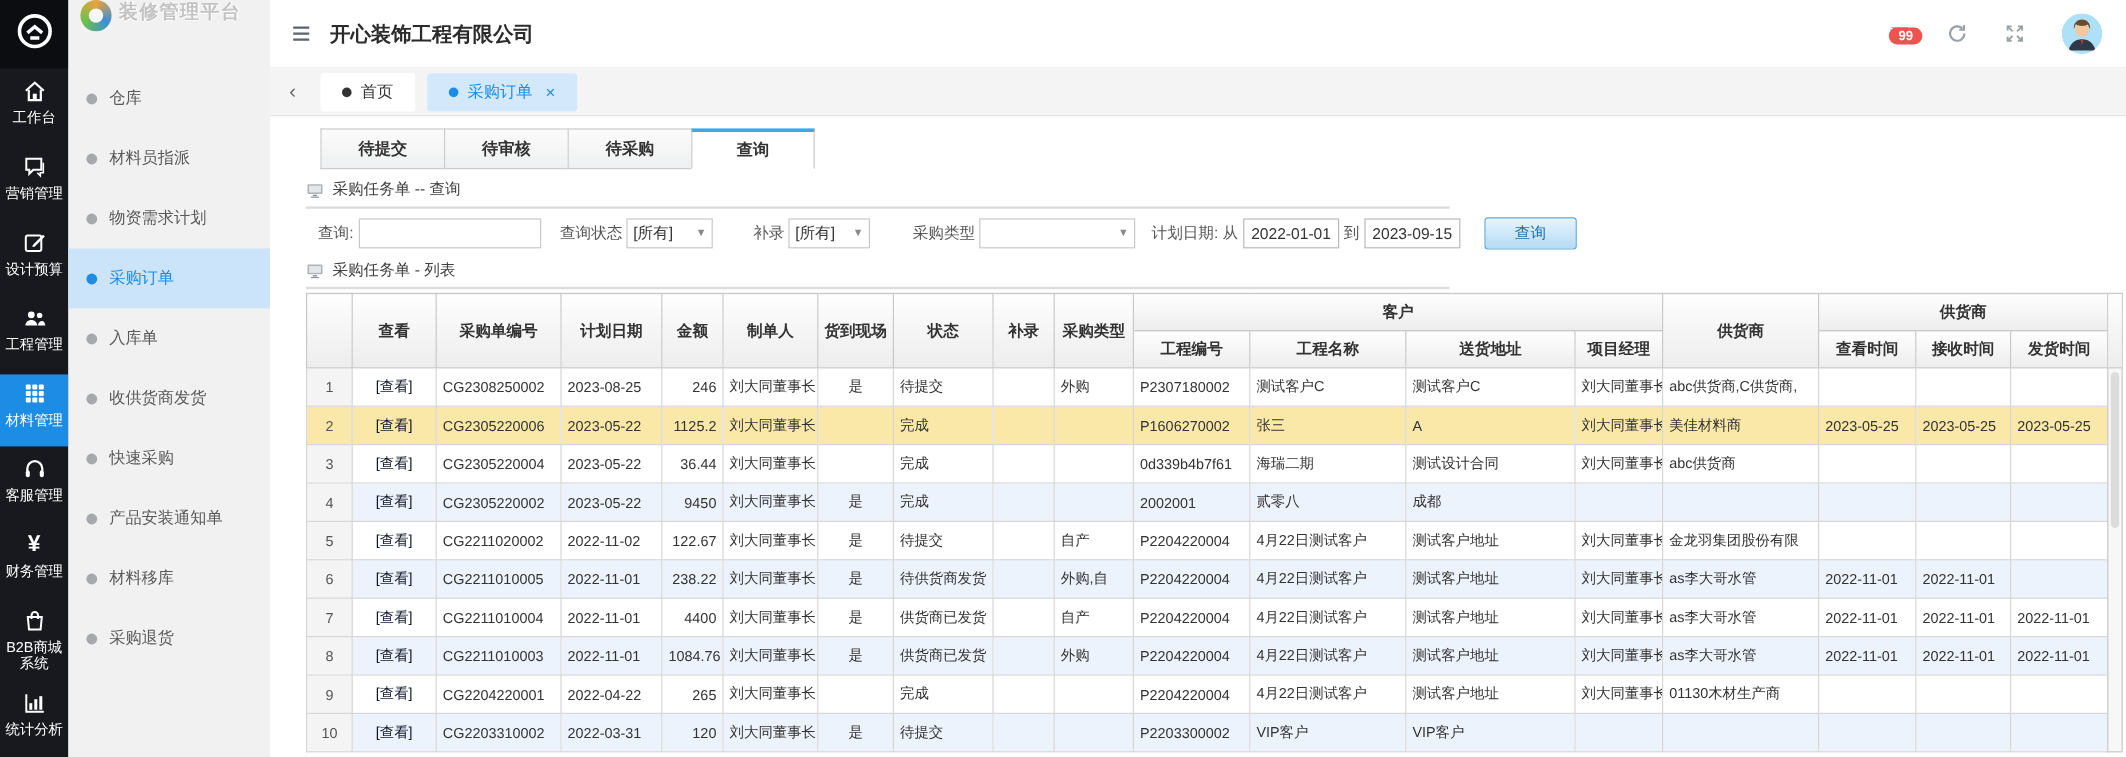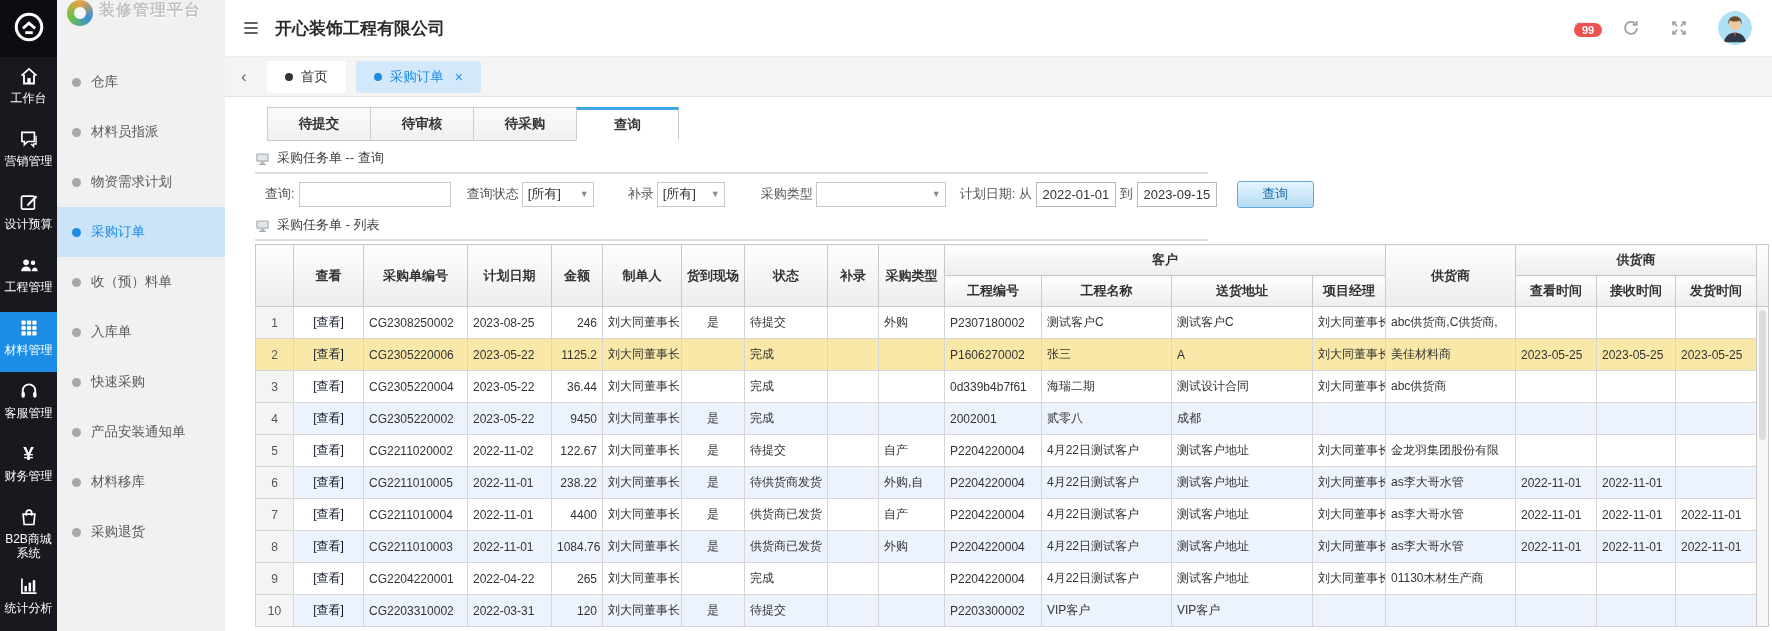--- a/index.html
+++ b/index.html
@@ -235,25 +235,25 @@
         <div class="subnav-item">
           <span class="dot"></span>
           <span>物资需求计划</span>
         </div>
         <div class="subnav-item active">
           <span class="dot"></span>
           <span>采购订单</span>
         </div>
         <div class="subnav-item">
           <span class="dot"></span>
-          <span>收（预）料单</span>
-        </div>
-        <div class="subnav-item">
-          <span class="dot"></span>
           <span>入库单</span>
+        </div>
+        <div class="subnav-item">
+          <span class="dot"></span>
+          <span>收供货商发货</span>
         </div>
         <div class="subnav-item">
           <span class="dot"></span>
           <span>快速采购</span>
         </div>
         <div class="subnav-item">
           <span class="dot"></span>
           <span>产品安装通知单</span>
         </div>
         <div class="subnav-item">

